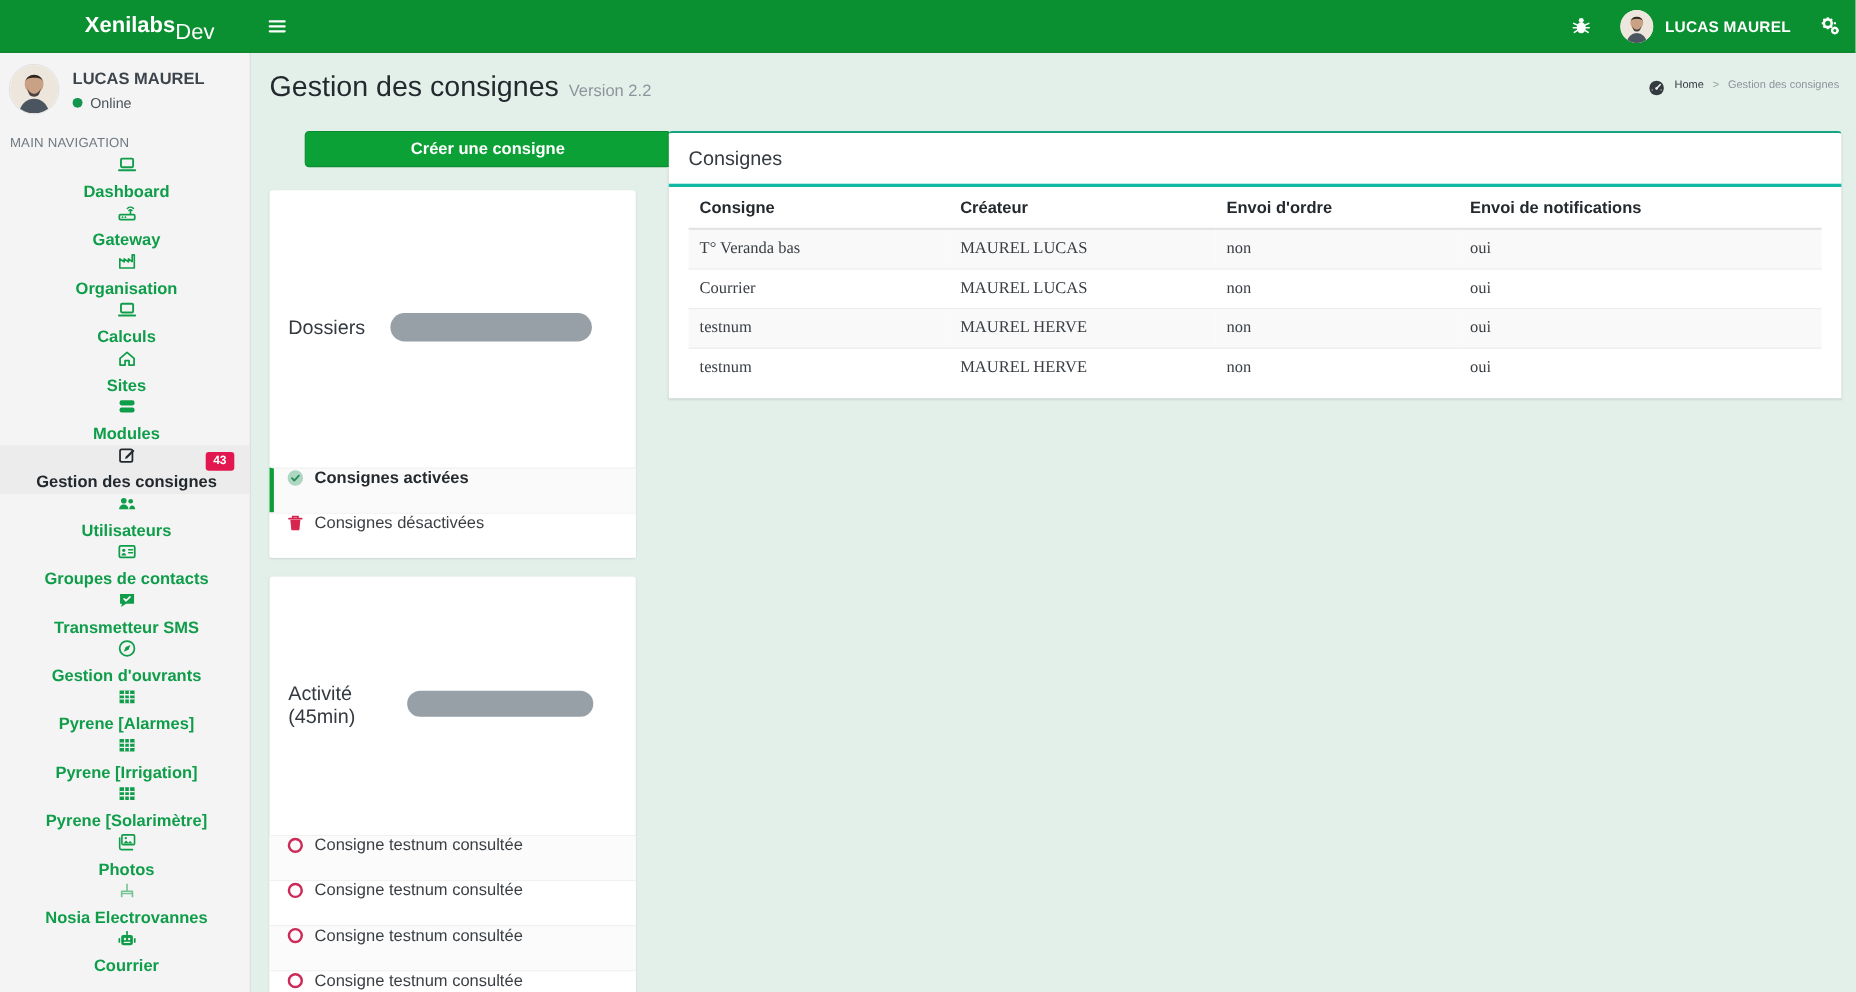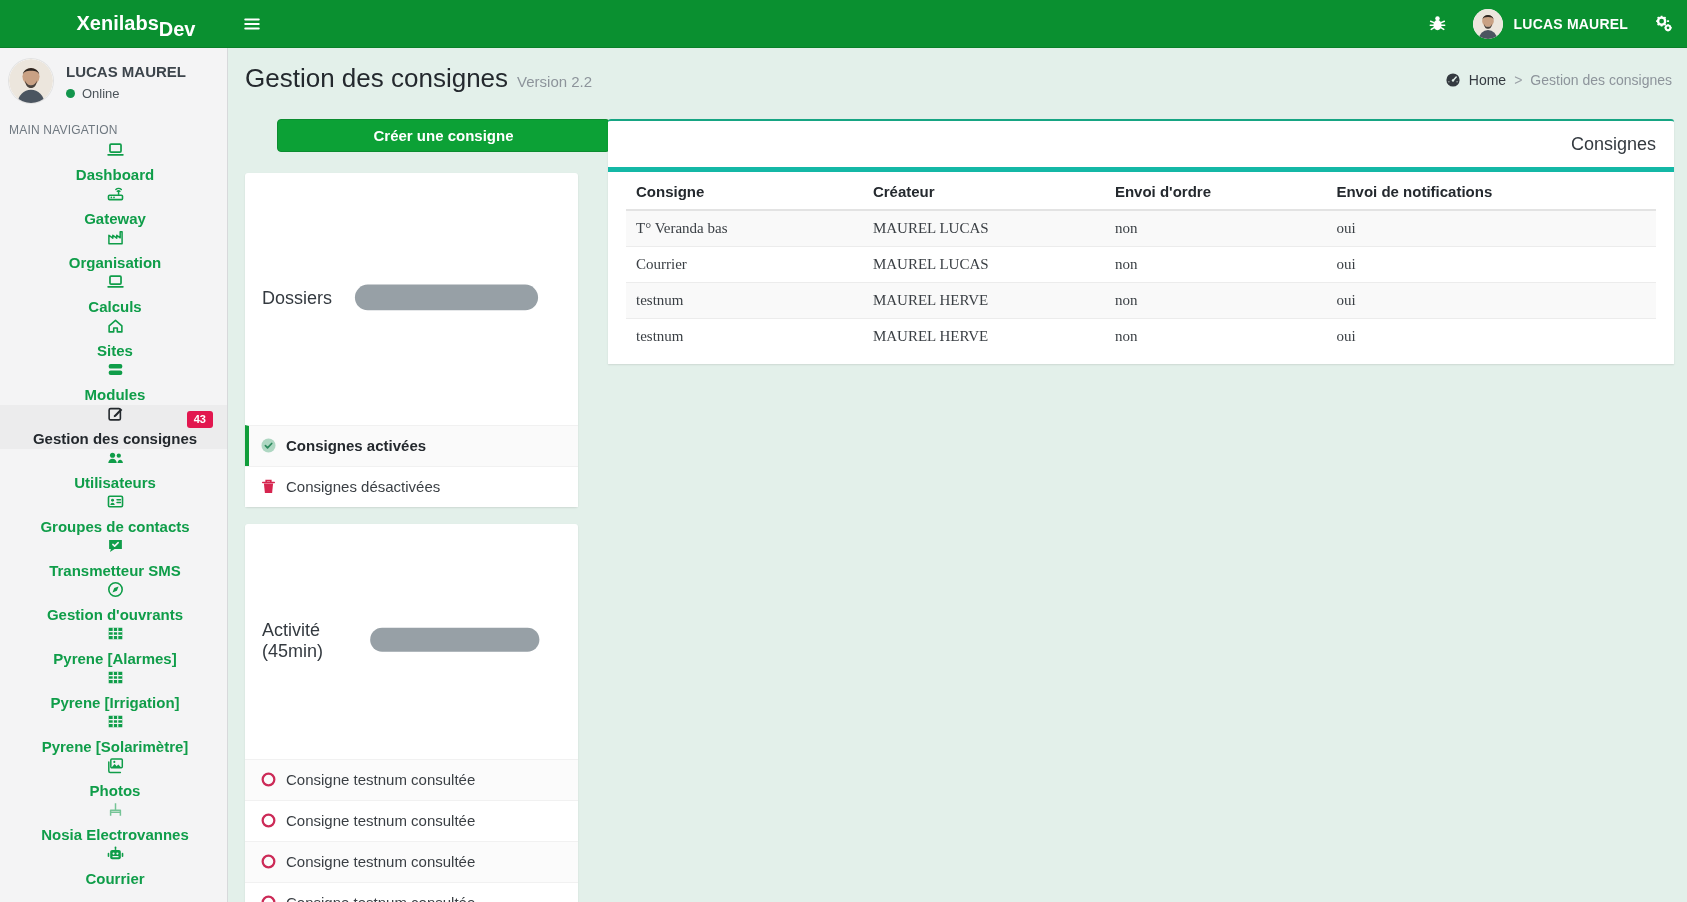--- a/index.html
+++ b/index.html
@@ -6,21 +6,21 @@
   html,body { width:1687px; height:902px; }
   body { font-family:"Liberation Sans","DejaVu Sans",sans-serif; overflow:hidden; background:#e3f0ea; }
   #app { position:relative; width:1687px; height:902px; }
 
   
   .navbar { position:absolute; top:0; left:0; right:0; height:48px; background:#0a9030;
             display:flex; align-items:stretch; border-bottom:1px solid #0a8029; z-index:10; }
   .brand { width:228px; display:flex; align-items:center; justify-content:center; color:#fff;
            font-size:20px; cursor:pointer;padding-left:44px; }
   .brand .b { font-weight:700; }
-  .brand .l { font-weight:700;margin-top:11px; }
+  .brand .l { font-weight:400;margin-top:11px; }
   .hamburger { background:none; border:none; color:#fff; width:48px; display:flex;
                align-items:center; justify-content:center; cursor:pointer; }
   .hamburger .icon { width:18px; height:18px; }
   .nav-right { margin-left:auto; display:flex; align-items:center; gap:26px; padding-right:14px; color:#fff; }
   .nav-icon-btn { background:none; border:none; color:#fff; cursor:pointer; display:flex; align-items:center; }
   .nav-icon-btn .icon { width:19px; height:19px; }
   .nav-user { display:flex; align-items:center; gap:11px; cursor:pointer; }
   .nav-user .avatar { width:30px; height:30px; }
   .nav-user-name { font-size:14px; font-weight:700; letter-spacing:.2px; }
 
@@ -45,54 +45,54 @@
   .menu-item.faded .icon { opacity:.55; }
   .badge { margin-left:auto; background:#e2174f; color:#fff; font-size:11px; font-weight:700;
            padding:2px 7px 3px; border-radius:3px; }
 
   
   .content { position:absolute; top:48px; left:228px; right:0; bottom:0; background:#e3f0ea;
              padding:14px 13px 0 17px; overflow:hidden; }
   .content-header { position:relative; height:57px; }
   .page-title { font-size:26px; font-weight:500; color:#24292e; line-height:32px; display:inline; }
   .page-version { font-size:15px; font-weight:400; color:#8d949b; margin-left:9px; }
-  .breadcrumb { position:absolute; right:2px; top:10px; display:flex; align-items:flex-start; gap:8px; font-size:14px; }
+  .breadcrumb { position:absolute; right:2px; top:10px; display:flex; align-items:flex-start; gap:8px; font-size:10px; }
   .breadcrumb .icon { width:16px; height:16px; color:#343a40; }
   .crumb-home { color:#343a40; cursor:pointer; }
   .crumb-sep { color:#9aa0a6; }
   .crumb-current { color:#8d949b; }
 
   .cols { display:flex; align-items:flex-start; gap:30px; }
   .col-left { width:333px; flex:none; }
   .col-right { flex:1; }
 
   .btn-create { width:100%; height:33px; background:#0ca136; border:1px solid #0b8c30; border-radius:4px;
                 color:#fff; font-size:15px; font-weight:700; cursor:pointer; margin-bottom:21px;
                 font-family:inherit;margin-left:32px; }
 
   .box { background:#fff; border-radius:3px; box-shadow:0 1px 2px rgba(0,0,0,.10); margin-bottom:17px; }
   .box-header { display:flex; align-items:center; justify-content:space-between; padding:10px 17px;
                 font-size:18px; color:#343a40; }
   .collapse-btn { background:none; border:none; color:#97a0a6; cursor:pointer; }
   .collapse-btn .icon { width:14px; height:14px; }
 
   .plain-list { list-style:none; }
-  .plain-list li { height:41px; display:flex; align-items:center; gap:9px; padding:0 15px;
+  .plain-list li { height:41px; display:flex; gap:9px; padding:0 15px;
                    font-size:15px; color:#3a3f44; border-top:1px solid #f1f1f1; background:#fff; }
   .plain-list .icon { width:17px; height:17px; flex:none; }
   .folder-item { cursor:pointer; }
   .folder-item.active { border-left:4px solid #0f9d3a; padding-left:11px; background:#fafafa;
                         font-weight:700; color:#24292e; }
   .folder-item .f-icon.trash { color:#d6254f; }
   .activity-item:nth-child(odd) { background:#fbfbfb; }
   .activity-item .a-icon { color:#cc2a57; }
 
   
   .box.consignes { border-top:2px solid #16a583; border-radius:3px 3px 0 0; }
-  .box.consignes .box-header { padding:13px 18px 12px; border-bottom:5px solid #14b8a6;justify-content:flex-end; }
+  .box.consignes .box-header { padding:13px 18px 12px; border-bottom:3px solid #14b8a6; }
   .box-body { padding:2px 18px 10px; }
   .panel-heading { font-size:22px; font-weight:400; color:#2f8f72; margin:14px 0 26px; }
 
   table.data { width:100%; border-collapse:collapse; font-size:15px; }
   table.data th { text-align:left; font-weight:700; color:#24292e; padding:9px 10px;
                   border-bottom:2px solid #e3e3e3; }
   table.data td { padding:9px 10px; color:#3a3f44; border-top:1px solid #ececec;font-family:Liberation Serif, serif; }
   table.data tbody tr:nth-child(odd) { background:#f9f9f9; }
   td.link { color:#27a845; cursor:pointer; }
   .c1 { width:23%; } .c2 { width:23.5%; } .c3 { width:21.5%; }

